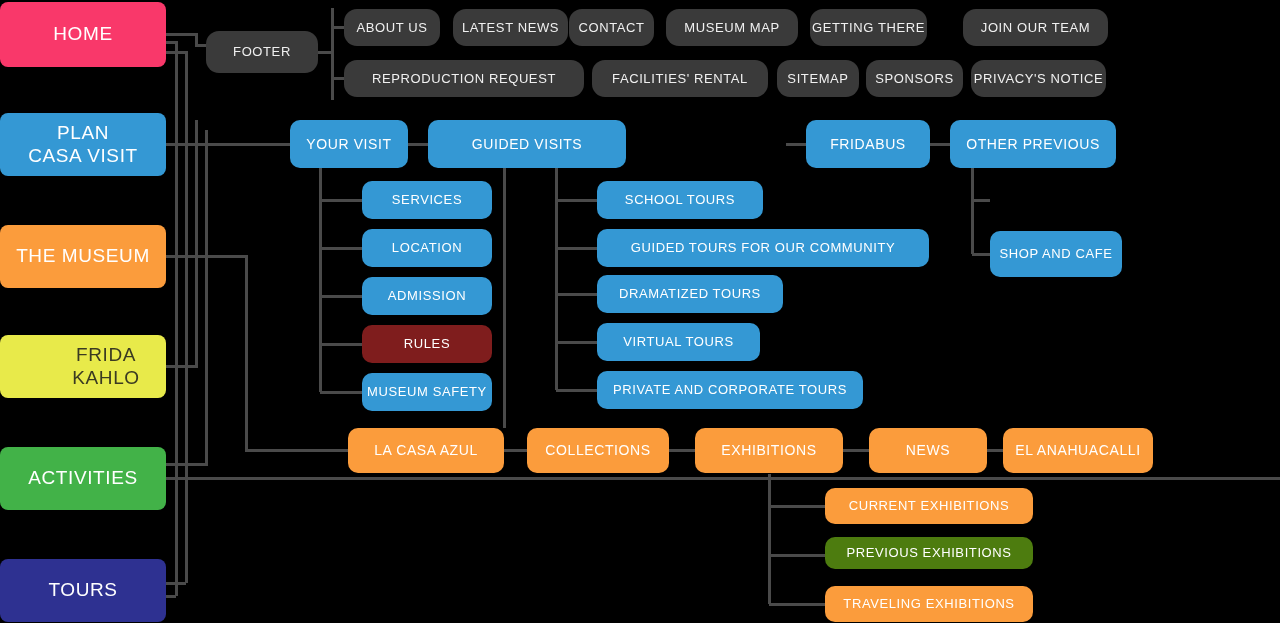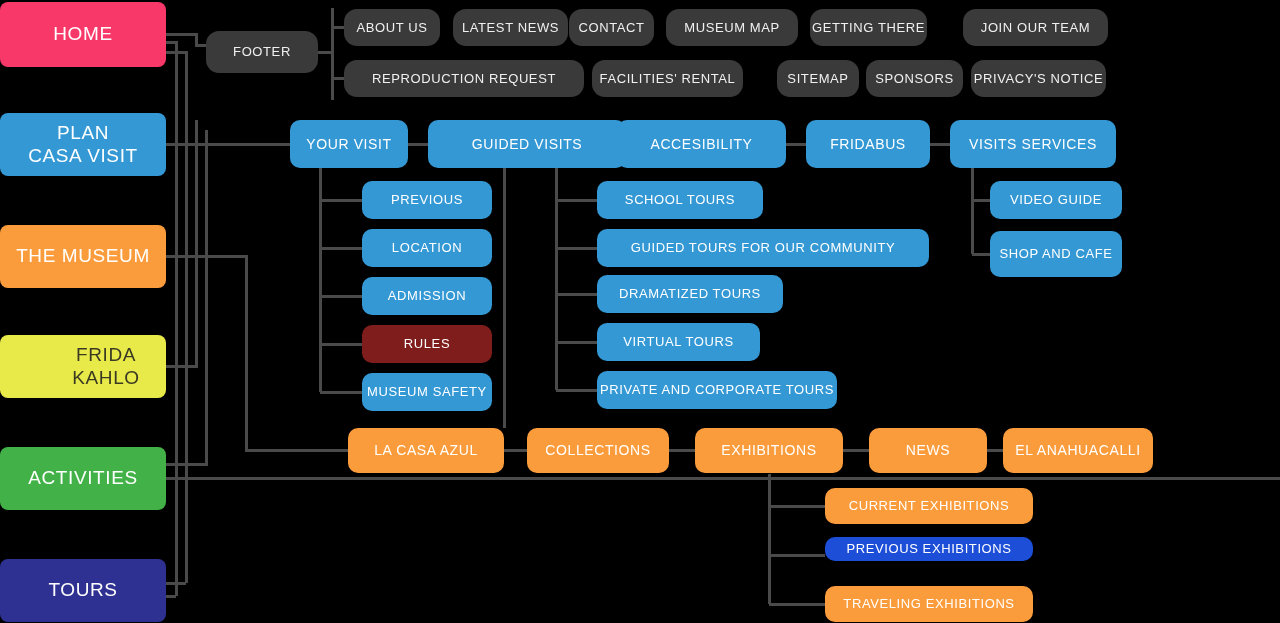--- a/index.html
+++ b/index.html
@@ -108,49 +108,47 @@
   <div class="node lvl0" style="left:0px;top:559px;width:166px;height:63px;background:#2e3191;">TOURS</div>
 
   <div class="node dark" style="left:344px;top:9px;width:96px;height:37px;">ABOUT US</div>
   <div class="node dark" style="left:453px;top:9px;width:115px;height:37px;">LATEST NEWS</div>
   <div class="node dark" style="left:569px;top:9px;width:85px;height:37px;">CONTACT</div>
   <div class="node dark" style="left:666px;top:9px;width:132px;height:37px;text-align:center;">MUSEUM MAP</div>
   <div class="node dark" style="left:810px;top:9px;width:117px;height:37px;">GETTING THERE</div>
   <div class="node dark" style="left:963px;top:9px;width:145px;height:37px;">JOIN OUR TEAM</div>
 
   <div class="node dark" style="left:344px;top:60px;width:240px;height:37px;">REPRODUCTION REQUEST</div>
-  <div class="node dark" style="left:592px;top:60px;width:151px;height:37px;">FACILITIES' RENTAL</div>
+  <div class="node dark" style="left:592px;top:60px;width:176px;height:37px;">FACILITIES' RENTAL</div>
   <div class="node dark" style="left:777px;top:60px;width:82px;height:37px;">SITEMAP</div>
   <div class="node dark" style="left:866px;top:60px;width:97px;height:37px;">SPONSORS</div>
   <div class="node dark" style="left:971px;top:60px;width:135px;height:37px;">PRIVACY'S NOTICE</div>
 
   <div class="node lvl1" style="left:290px;top:120px;width:118px;height:48px;background:#3498d4;">YOUR VISIT</div>
   <div class="node lvl1" style="left:428px;top:120px;width:198px;height:48px;background:#3498d4;">GUIDED VISITS</div>
-  <div class="node lvl1" style="left:617px;top:120px;width:169px;height:48px;background:#3498d4;">ACCESIBILITY</div>
   <div class="node lvl1" style="left:806px;top:120px;width:124px;height:48px;background:#3498d4;">FRIDABUS</div>
-  <div class="node lvl1" style="left:950px;top:120px;width:166px;height:48px;background:#3498d4;">VISITS SERVICES</div>
+  <div class="node lvl1" style="left:950px;top:120px;width:166px;height:48px;background:#3498d4;">OTHER PREVIOUS</div>
 
-  <div class="node lvl2" style="left:362px;top:181px;width:130px;height:38px;background:#3498d4;">PREVIOUS</div>
+  <div class="node lvl2" style="left:362px;top:181px;width:130px;height:38px;background:#3498d4;">SERVICES</div>
   <div class="node lvl2" style="left:362px;top:229px;width:130px;height:38px;background:#3498d4;">LOCATION</div>
   <div class="node lvl2" style="left:362px;top:277px;width:130px;height:38px;background:#3498d4;">ADMISSION</div>
   <div class="node lvl2" style="left:362px;top:325px;width:130px;height:38px;background:#7f1d1d;">RULES</div>
   <div class="node lvl2" style="left:362px;top:373px;width:130px;height:38px;background:#3498d4;">MUSEUM SAFETY</div>
 
   <div class="node lvl2" style="left:597px;top:181px;width:166px;height:38px;background:#3498d4;">SCHOOL TOURS</div>
   <div class="node lvl2" style="left:597px;top:229px;width:332px;height:38px;background:#3498d4;">GUIDED TOURS FOR OUR COMMUNITY</div>
   <div class="node lvl2" style="left:597px;top:275px;width:186px;height:38px;background:#3498d4;">DRAMATIZED TOURS</div>
   <div class="node lvl2" style="left:597px;top:323px;width:163px;height:38px;background:#3498d4;">VIRTUAL TOURS</div>
-  <div class="node lvl2" style="left:597px;top:371px;width:240px;height:38px;background:#3498d4;">PRIVATE AND CORPORATE TOURS</div>
+  <div class="node lvl2" style="left:597px;top:371px;width:266px;height:38px;background:#3498d4;">PRIVATE AND CORPORATE TOURS</div>
 
-  <div class="node lvl2" style="left:990px;top:181px;width:132px;height:38px;background:#3498d4;">VIDEO GUIDE</div>
   <div class="node lvl2" style="left:990px;top:231px;width:132px;height:46px;background:#3498d4;">SHOP AND CAFE</div>
 
   <div class="node lvl1" style="left:348px;top:428px;width:156px;height:45px;background:#fb9c3c;">LA CASA AZUL</div>
   <div class="node lvl1" style="left:527px;top:428px;width:142px;height:45px;background:#fb9c3c;">COLLECTIONS</div>
   <div class="node lvl1" style="left:695px;top:428px;width:148px;height:45px;background:#fb9c3c;">EXHIBITIONS</div>
   <div class="node lvl1" style="left:869px;top:428px;width:118px;height:45px;background:#fb9c3c;">NEWS</div>
   <div class="node lvl1" style="left:1003px;top:428px;width:150px;height:45px;background:#fb9c3c;">EL ANAHUACALLI</div>
 
   <div class="node lvl2" style="left:825px;top:488px;width:208px;height:36px;background:#fb9c3c;">CURRENT EXHIBITIONS</div>
-  <div class="node lvl2" style="left:825px;top:537px;width:208px;height:24px;background:#1d4ed8;">PREVIOUS EXHIBITIONS</div>
+  <div class="node lvl2" style="left:825px;top:537px;width:208px;height:32px;background:#4d7c0f;">PREVIOUS EXHIBITIONS</div>
   <div class="node lvl2" style="left:825px;top:586px;width:208px;height:36px;background:#fb9c3c;">TRAVELING EXHIBITIONS</div>
 
 </div>
 
 </body></html>

